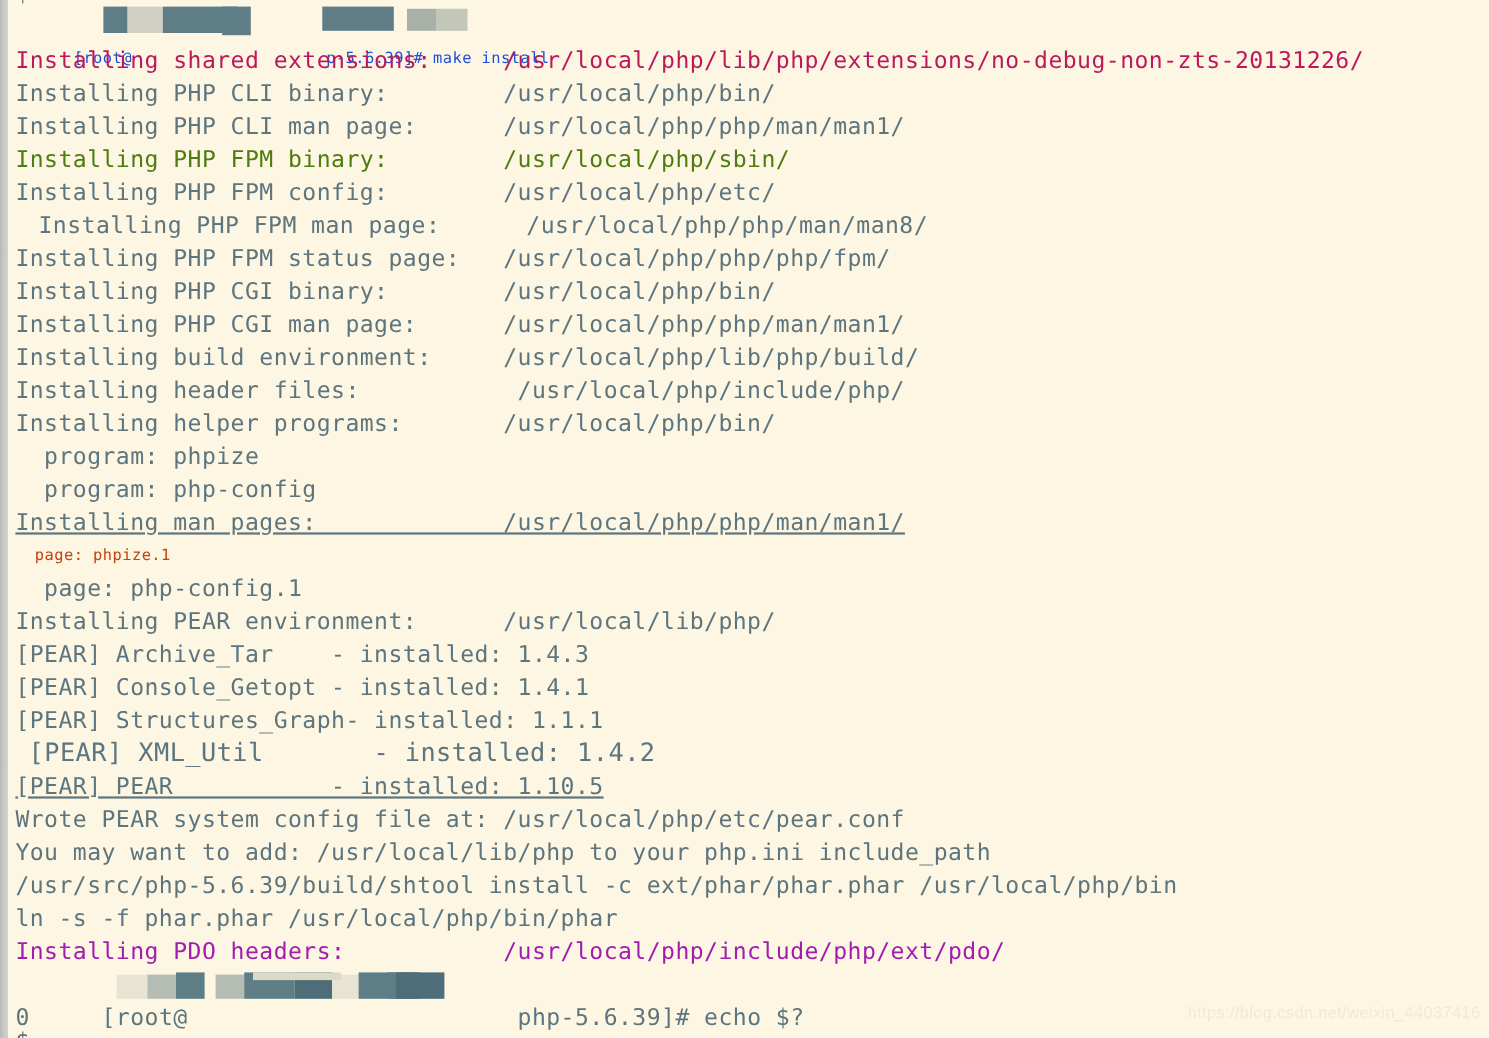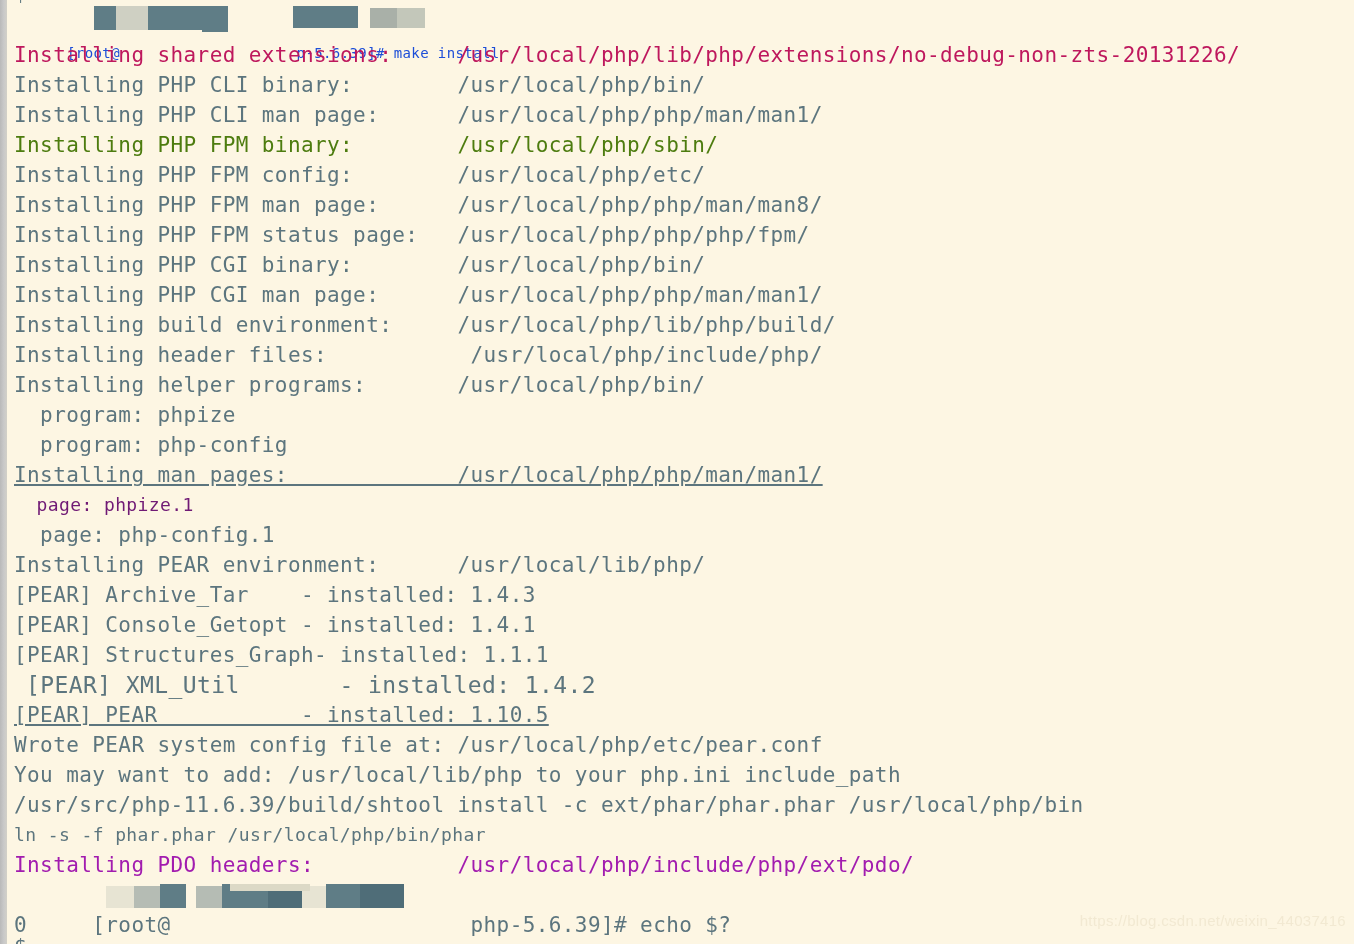--- a/index.html
+++ b/index.html
@@ -130,42 +130,42 @@
     <div class="prompt-line" id="prompt-top" style="top: 8px; color: #1d4ed8; font-size: 14px; line-height: 30px;">
       <span>[root@</span><span>                    </span><span>p-5.6.39]# </span><span>make install</span>
     </div>
 
     <div id="output-lines">
         <div class="line" style="top: 40px; color: #be185d; font-size: 21px; line-height: 30px;">Installing shared extensions:     /usr/local/php/lib/php/extensions/no-debug-non-zts-20131226/</div>
         <div class="line" style="top: 70px; color: rgb(92, 117, 126); font-size: 21px; line-height: 30px;">Installing PHP CLI binary:        /usr/local/php/bin/</div>
         <div class="line" style="top: 100px; color: rgb(92, 117, 126); font-size: 21px; line-height: 30px;">Installing PHP CLI man page:      /usr/local/php/php/man/man1/</div>
         <div class="line" style="top: 130px; color: #4d7c0f; font-size: 21px; line-height: 30px;">Installing PHP FPM binary:        /usr/local/php/sbin/</div>
         <div class="line" style="top: 160px; color: rgb(92, 117, 126); font-size: 21px; line-height: 30px;">Installing PHP FPM config:        /usr/local/php/etc/</div>
-        <div class="line" style="top: 190px; color: rgb(92, 117, 126); font-size: 21px; line-height: 30px;">Installing PHP FPM man page:      /usr/local/php/php/man/man8/</div>
+        <div class="line" style="top: 190px; color: rgb(92, 117, 126); font-size: 21px; line-height: 30px; margin-left: 21px;">Installing PHP FPM man page:      /usr/local/php/php/man/man8/</div>
         <div class="line" style="top: 220px; color: rgb(92, 117, 126); font-size: 21px; line-height: 30px;">Installing PHP FPM status page:   /usr/local/php/php/php/fpm/</div>
         <div class="line" style="top: 250px; color: rgb(92, 117, 126); font-size: 21px; line-height: 30px;">Installing PHP CGI binary:        /usr/local/php/bin/</div>
         <div class="line" style="top: 280px; color: rgb(92, 117, 126); font-size: 21px; line-height: 30px;">Installing PHP CGI man page:      /usr/local/php/php/man/man1/</div>
         <div class="line" style="top: 310px; color: rgb(92, 117, 126); font-size: 21px; line-height: 30px;">Installing build environment:     /usr/local/php/lib/php/build/</div>
         <div class="line" style="top: 340px; color: rgb(92, 117, 126); font-size: 21px; line-height: 30px;">Installing header files:           /usr/local/php/include/php/</div>
         <div class="line" style="top: 370px; color: rgb(92, 117, 126); font-size: 21px; line-height: 30px;">Installing helper programs:       /usr/local/php/bin/</div>
         <div class="line" style="top: 400px; color: rgb(92, 117, 126); font-size: 21px; line-height: 30px;">  program: phpize</div>
         <div class="line" style="top: 430px; color: rgb(92, 117, 126); font-size: 21px; line-height: 30px;">  program: php-config</div>
         <div class="line" style="top: 460px; color: rgb(92, 117, 126); font-size: 21px; line-height: 30px; text-decoration: underline;">Installing man pages:             /usr/local/php/php/man/man1/</div>
-        <div class="line" style="top: 490px; color: #701a75; font-size: 18px; line-height: 30px;">  page: phpize.1</div>
+        <div class="line" style="top: 490px; color: #c2410c; font-size: 14px; line-height: 30px;">  page: phpize.1</div>
         <div class="line" style="top: 520px; color: rgb(92, 117, 126); font-size: 21px; line-height: 30px;">  page: php-config.1</div>
         <div class="line" style="top: 550px; color: rgb(92, 117, 126); font-size: 21px; line-height: 30px;">Installing PEAR environment:      /usr/local/lib/php/</div>
         <div class="line" style="top: 580px; color: rgb(92, 117, 126); font-size: 21px; line-height: 30px;">[PEAR] Archive_Tar    - installed: 1.4.3</div>
         <div class="line" style="top: 610px; color: rgb(92, 117, 126); font-size: 21px; line-height: 30px;">[PEAR] Console_Getopt - installed: 1.4.1</div>
         <div class="line" style="top: 640px; color: rgb(92, 117, 126); font-size: 21px; line-height: 30px;">[PEAR] Structures_Graph- installed: 1.1.1</div>
         <div class="line" style="top: 670px; color: rgb(92, 117, 126); font-size: 23px; line-height: 30px; margin-left: 12px;">[PEAR] XML_Util       - installed: 1.4.2</div>
         <div class="line" style="top: 700px; color: rgb(92, 117, 126); font-size: 21px; line-height: 30px; text-decoration: underline;">[PEAR] PEAR           - installed: 1.10.5</div>
         <div class="line" style="top: 730px; color: rgb(92, 117, 126); font-size: 21px; line-height: 30px;">Wrote PEAR system config file at: /usr/local/php/etc/pear.conf</div>
         <div class="line" style="top: 760px; color: rgb(92, 117, 126); font-size: 21px; line-height: 30px;">You may want to add: /usr/local/lib/php to your php.ini include_path</div>
-        <div class="line" style="top: 790px; color: rgb(92, 117, 126); font-size: 21px; line-height: 30px;">/usr/src/php-11.6.39/build/shtool install -c ext/phar/phar.phar /usr/local/php/bin</div>
-        <div class="line" style="top: 820px; color: rgb(92, 117, 126); font-size: 18px; line-height: 30px;">ln -s -f phar.phar /usr/local/php/bin/phar</div>
+        <div class="line" style="top: 790px; color: rgb(92, 117, 126); font-size: 21px; line-height: 30px;">/usr/src/php-5.6.39/build/shtool install -c ext/phar/phar.phar /usr/local/php/bin</div>
+        <div class="line" style="top: 820px; color: rgb(92, 117, 126); font-size: 21px; line-height: 30px;">ln -s -f phar.phar /usr/local/php/bin/phar</div>
         <div class="line" style="top: 850px; color: #a21caf; font-size: 21px; line-height: 30px;">Installing PDO headers:           /usr/local/php/include/php/ext/pdo/</div>
       </div>
 
     <div class="prompt-line" id="prompt-bottom" style="top: 880px; color: rgb(92, 117, 126); font-size: 21px; line-height: 30px;">
       <span>[root@</span><span>                      </span><span> php-5.6.39]# </span><span>echo $?</span>
     </div>
 
     <div class="line" id="exit-code" style="top: 910px; color: rgb(92, 117, 126); font-size: 21px; line-height: 30px;">0</div>
 
     <div id="clipped-bottom" style="color: rgb(92, 117, 126); font-size: 21px; line-height: 30px;">$</div>

